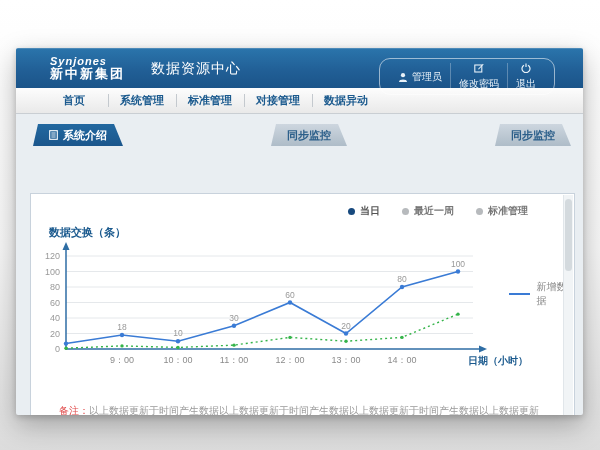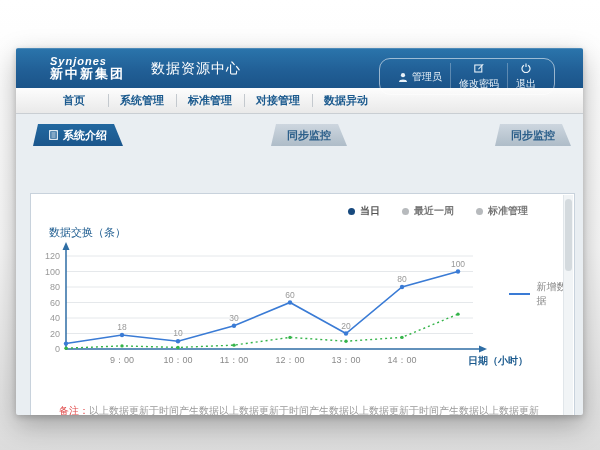--- a/index.html
+++ b/index.html
@@ -47,21 +47,21 @@
   
   .panel { position:absolute; left:14px; top:145px; width:545px; height:256px;
     background:#fff; border:1px solid #c8d2dc; }
 
   .radios { position:absolute; right:46px; top:10px; display:flex; gap:22px;font-weight:bold; }
   .radio { display:flex; align-items:center; gap:5px; font-size:10px; color:#777; cursor:pointer; }
   .radio .dot { width:7px; height:7px; border-radius:50%; background:#b7babd; }
   .radio.selected .dot { background:#17497e; }
   .radio.selected { color:#555; }
 
-  .ylabel { position:absolute; left:18px; top:31px; font-size:11px; font-weight:normal; color:#1b5a8e; }
+  .ylabel { position:absolute; left:18px; top:31px; font-size:11px; font-weight:bold; color:#1b5a8e; }
   .xlabel { position:absolute; left:437px; top:160px; font-size:10px; font-weight:bold; color:#1b5a8e; }
 
   .chartsvg { position:absolute; left:10px; top:46px; }
 
   .legend { position:absolute; left:478px; top:86px; display:flex; flex-direction:row; gap:12px; }
   .lgrow { display:flex; align-items:center; gap:7px; font-size:10px; color:#8a8a8a; }
   .lgline { width:22px; height:0; border-top:2px solid #3a7bd5; }
   .lgline.dotted { border-top:2px dotted #35b44a; }
 
   .note { position:absolute; left:28px; top:210px; right:34px; font-size:10px; color:#9a9a9a;

